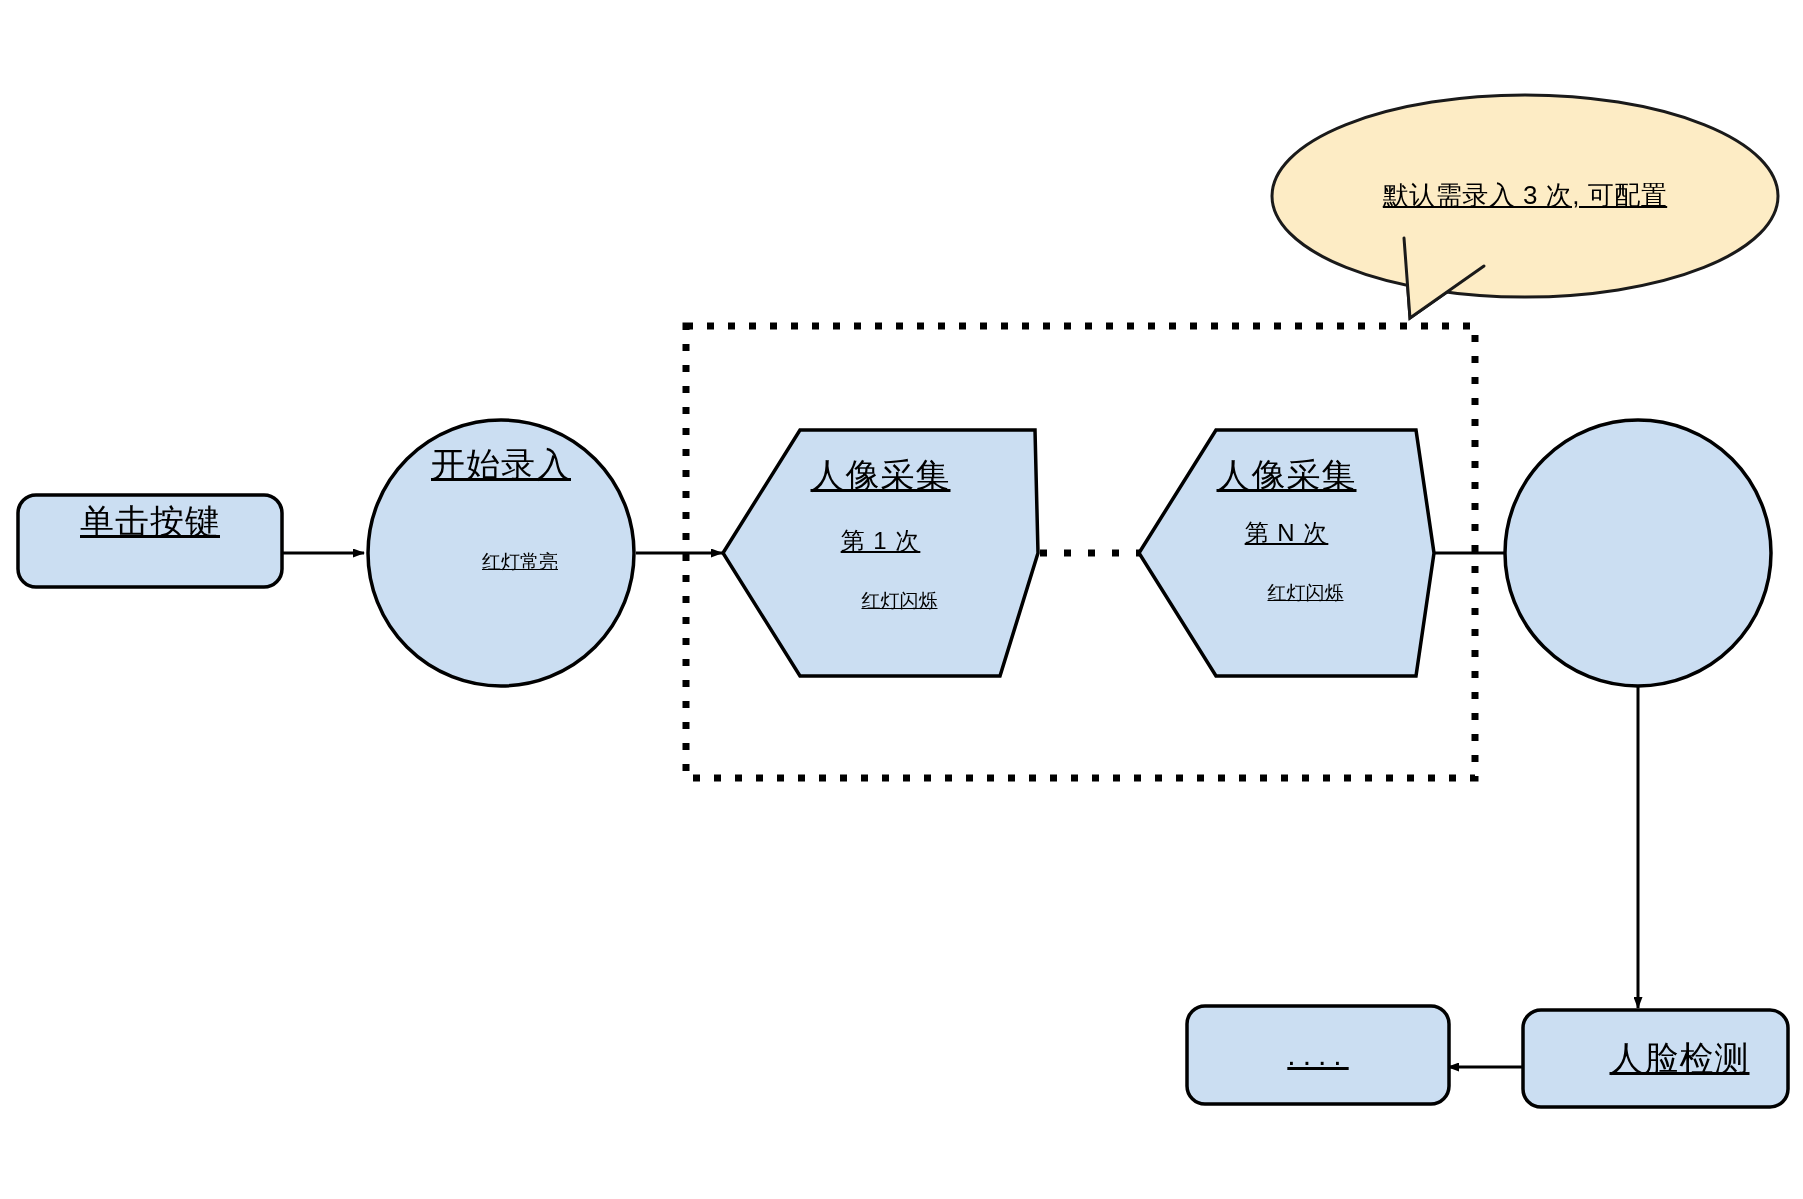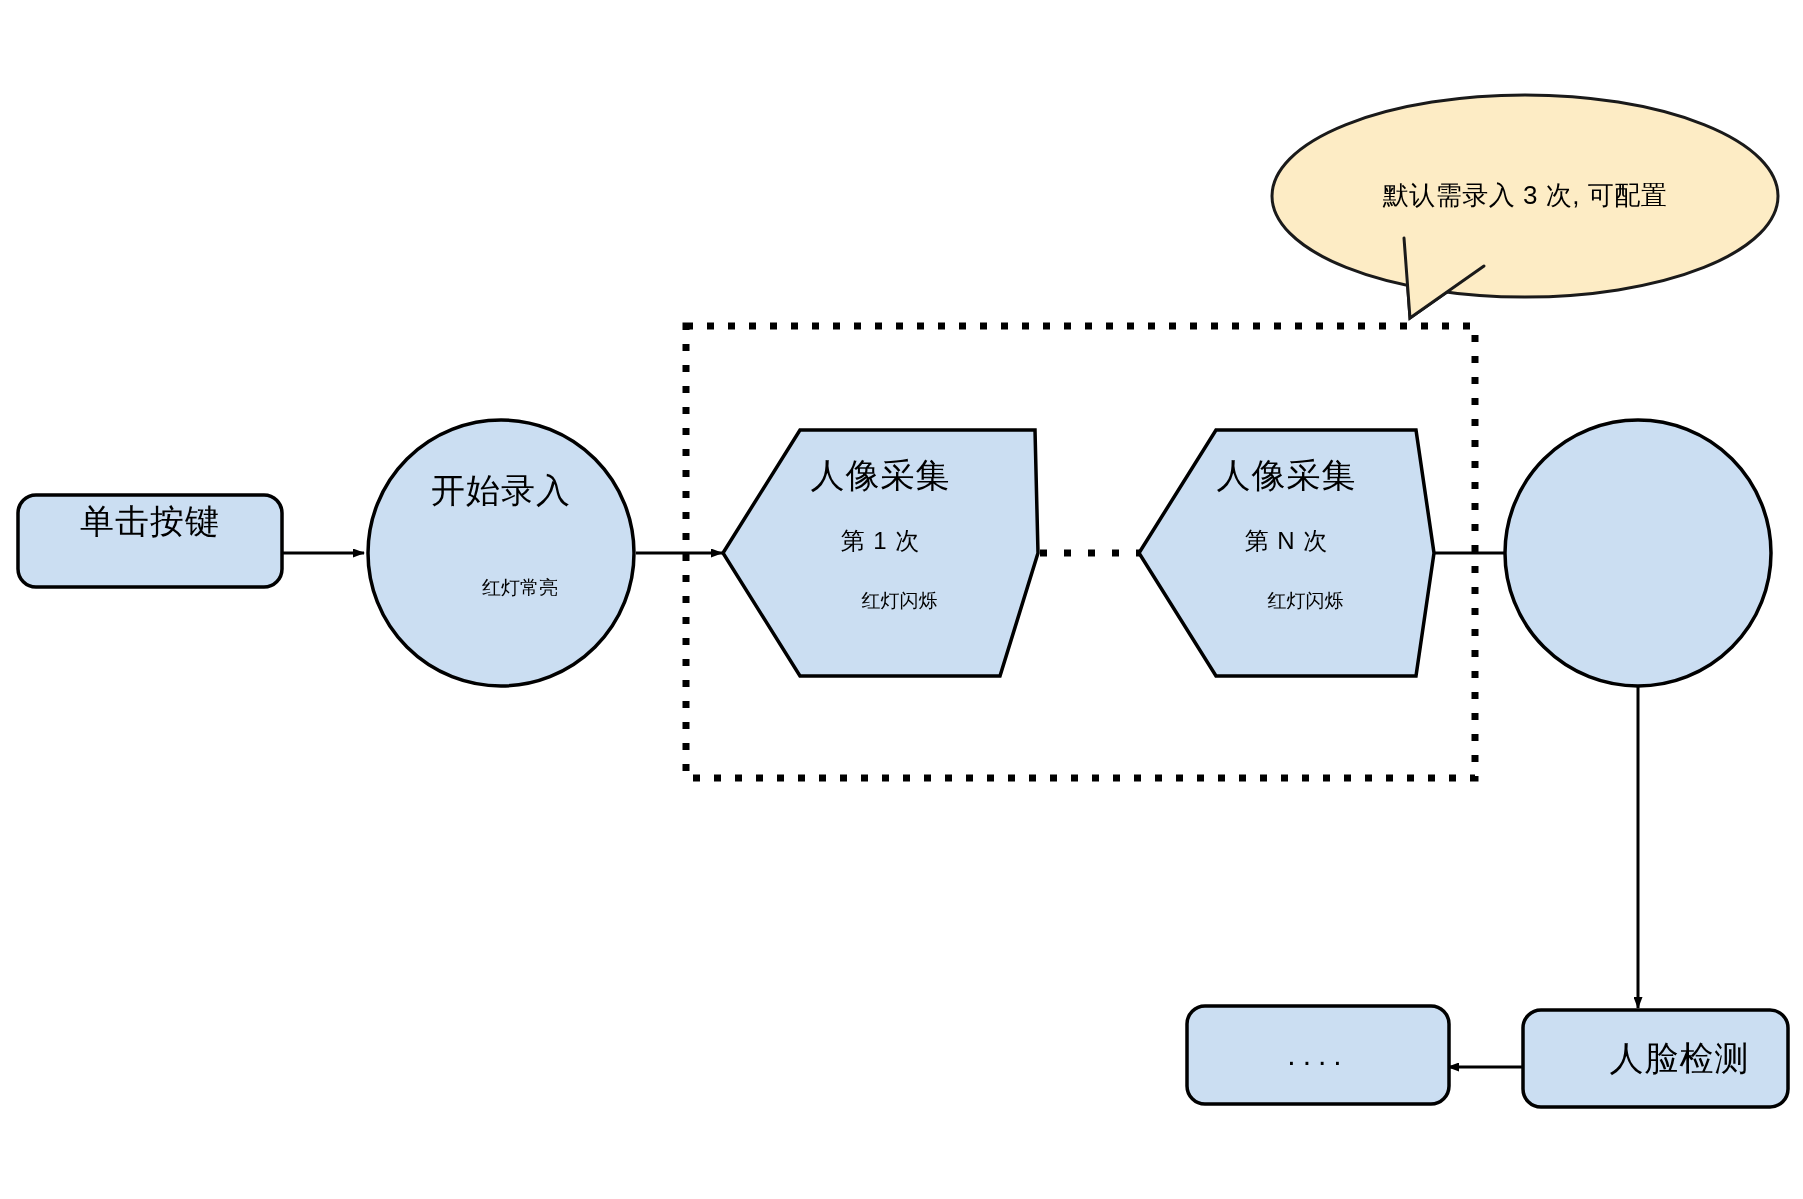--- a/index.html
+++ b/index.html
@@ -27,20 +27,21 @@
   }
   .node-label {
     position: absolute;
     display: flex;
     flex-direction: column;
     align-items: center;
     justify-content: center;
     text-align: center;
     pointer-events: none;
     color: #000000;
+    text-decoration: underline;
   }
   .lbl-main {
     font-size: 34px;
     line-height: 1.15;
     letter-spacing: 1px;
     white-space: nowrap;
   }
   .lbl-main-2 {
     font-size: 24px;
     line-height: 1.15;
@@ -114,33 +115,33 @@
 
     <path d="M 1407 256 L 1410 318 L 1487 264 L 1470 250 Z" fill="#fdecc5" stroke="none"></path>
     <path d="M 1404 238 L 1410 318 L 1484 266" fill="none" stroke="#1a1a1a" stroke-width="3" stroke-linejoin="miter" stroke-linecap="round"></path>
   </svg>
 
   <div class="node-label" style="left:18px; top:468px; width:264px; height:108px;">
     <div class="lbl-main">单击按键</div>
   </div>
 
   <div class="node-label" style="left:368px; top:420px; width:266px; height:266px; justify-content:flex-start;">
-    <div class="lbl-main" style="margin-top:51px;">开始录入</div>
+    <div class="lbl-main" style="margin-top:25px;">开始录入</div>
     <div class="lbl-sub" style="margin-top:68px;">红灯常亮</div>
   </div>
 
   <div class="node-label" style="left:723px; top:430px; width:315px; height:246px; justify-content:flex-start;">
     <div class="lbl-main" style="margin-top:26px;">人像采集</div>
     <div class="lbl-main-2" style="margin-top:32px;">第 1 次</div>
     <div class="lbl-sub" style="margin-top:36px;">红灯闪烁</div>
   </div>
 
   <div class="node-label" style="left:1139px; top:430px; width:295px; height:246px; justify-content:flex-start;">
     <div class="lbl-main" style="margin-top:26px;">人像采集</div>
-    <div class="lbl-main-2" style="margin-top:32px;">第 N 次</div>
+    <div class="lbl-main-2" style="margin-top:24px;">第 N 次</div>
     <div class="lbl-sub" style="margin-top:36px;">红灯闪烁</div>
   </div>
 
 
   <div class="node-label" style="left:1523px; top:1010px; width:313px; height:97px;">
     <div class="lbl-main">人脸检测</div>
   </div>
 
   <div class="node-label" style="left:1187px; top:1006px; width:262px; height:98px;">
     <div class="lbl-dots">....</div>

